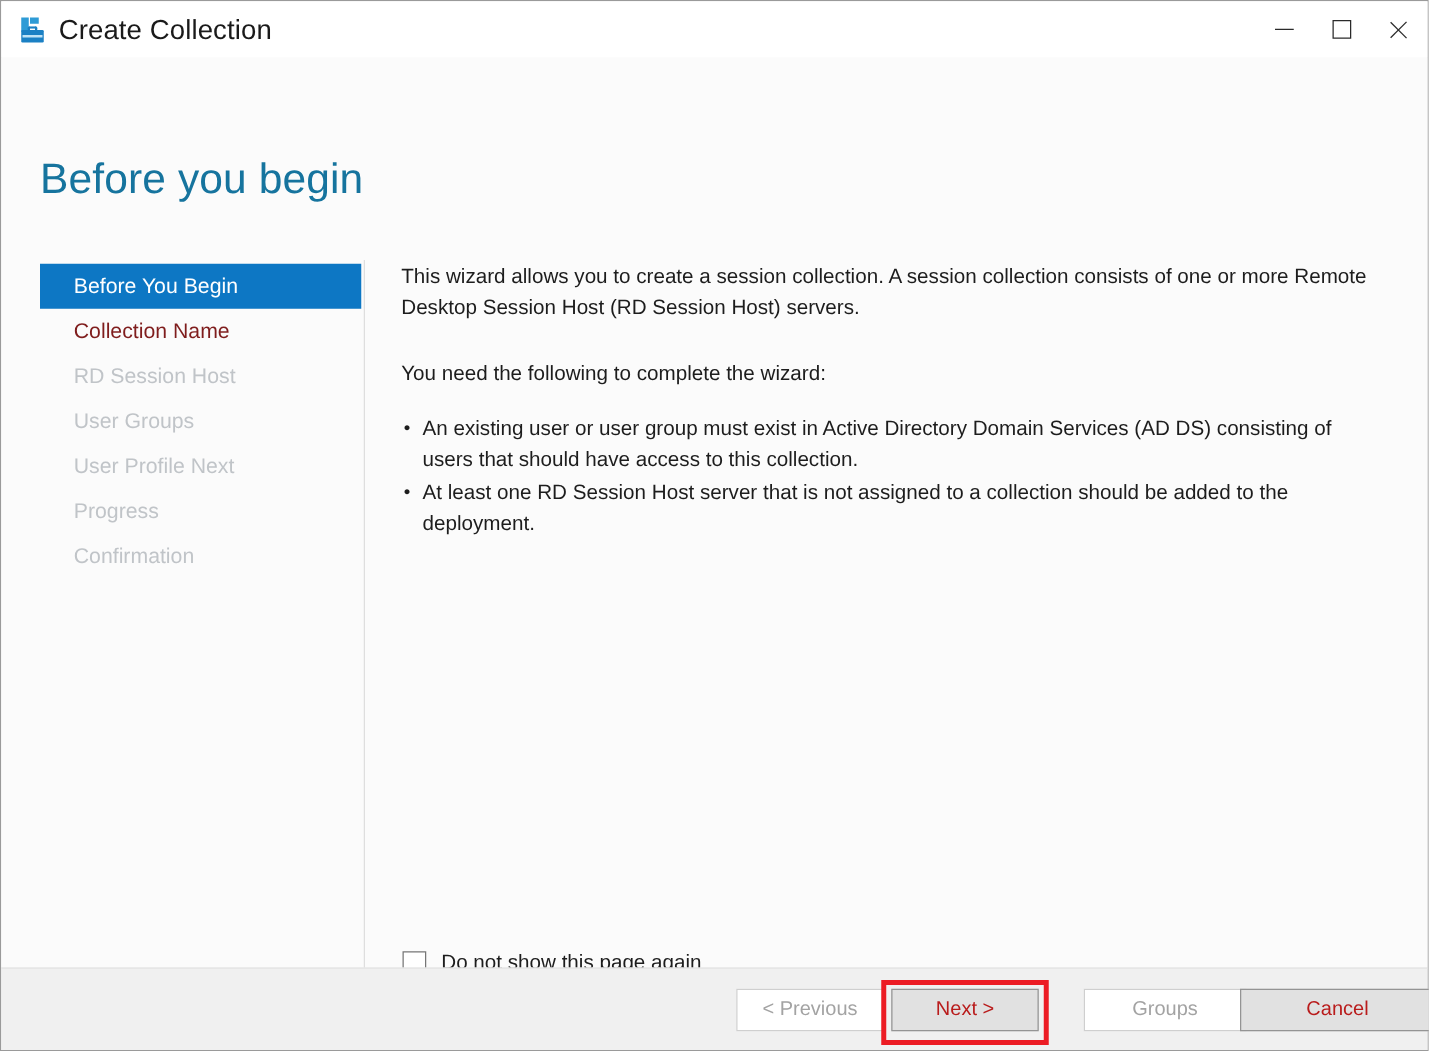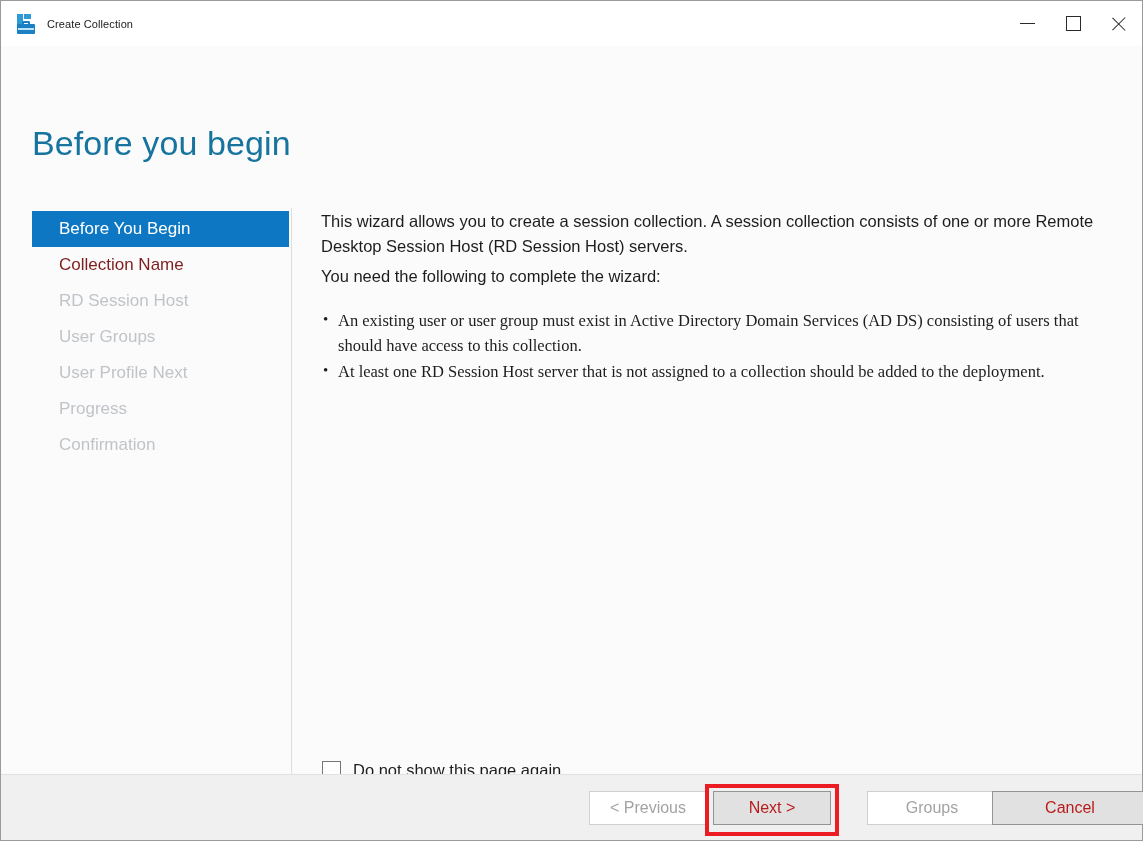--- a/index.html
+++ b/index.html
@@ -73,21 +73,21 @@
     border-radius: 2px 2px 0 0;
   }
   .app-icon .case-line {
     position: absolute;
     left: 3px; top: 15px;
     width: 16px; height: 2px;
     background: #bfe2f5;
   }
 
   .title-text {
-    font-size: 11px;
+    font-size: 22px;
     color: #1a1a1a;
     letter-spacing: 0.1px;
     white-space: nowrap;
   }
 
   .window-controls {
     position: absolute;
     right: 0; top: 0;
     height: 45px;
     display: flex;
@@ -174,37 +174,36 @@
   .content {
     position: absolute;
     left: 320px;
     top: 163px;
     width: 785px;
   }
   .para {
     font-size: 16.5px;
     color: #1d1d1d;
     line-height: 25px;
-    margin-bottom: 5px;
+    margin-bottom: 28px;
   }
   .para.tight { margin-bottom: 19px; }
 
   ul.bullets {
     list-style: none;
     margin: 0;
     padding: 0;
   }
   ul.bullets li {
     position: relative;
     padding-left: 17px;
     font-size: 16.5px;
     color: #1d1d1d;
     line-height: 25px;
     margin-bottom: 1px;
-    font-family: Liberation Serif, serif;
   }
   ul.bullets li::before {
     content: "\2022";
     position: absolute;
     left: 2px;
     top: -1px;
     font-size: 15px;
     color: #1d1d1d;
   }
 

